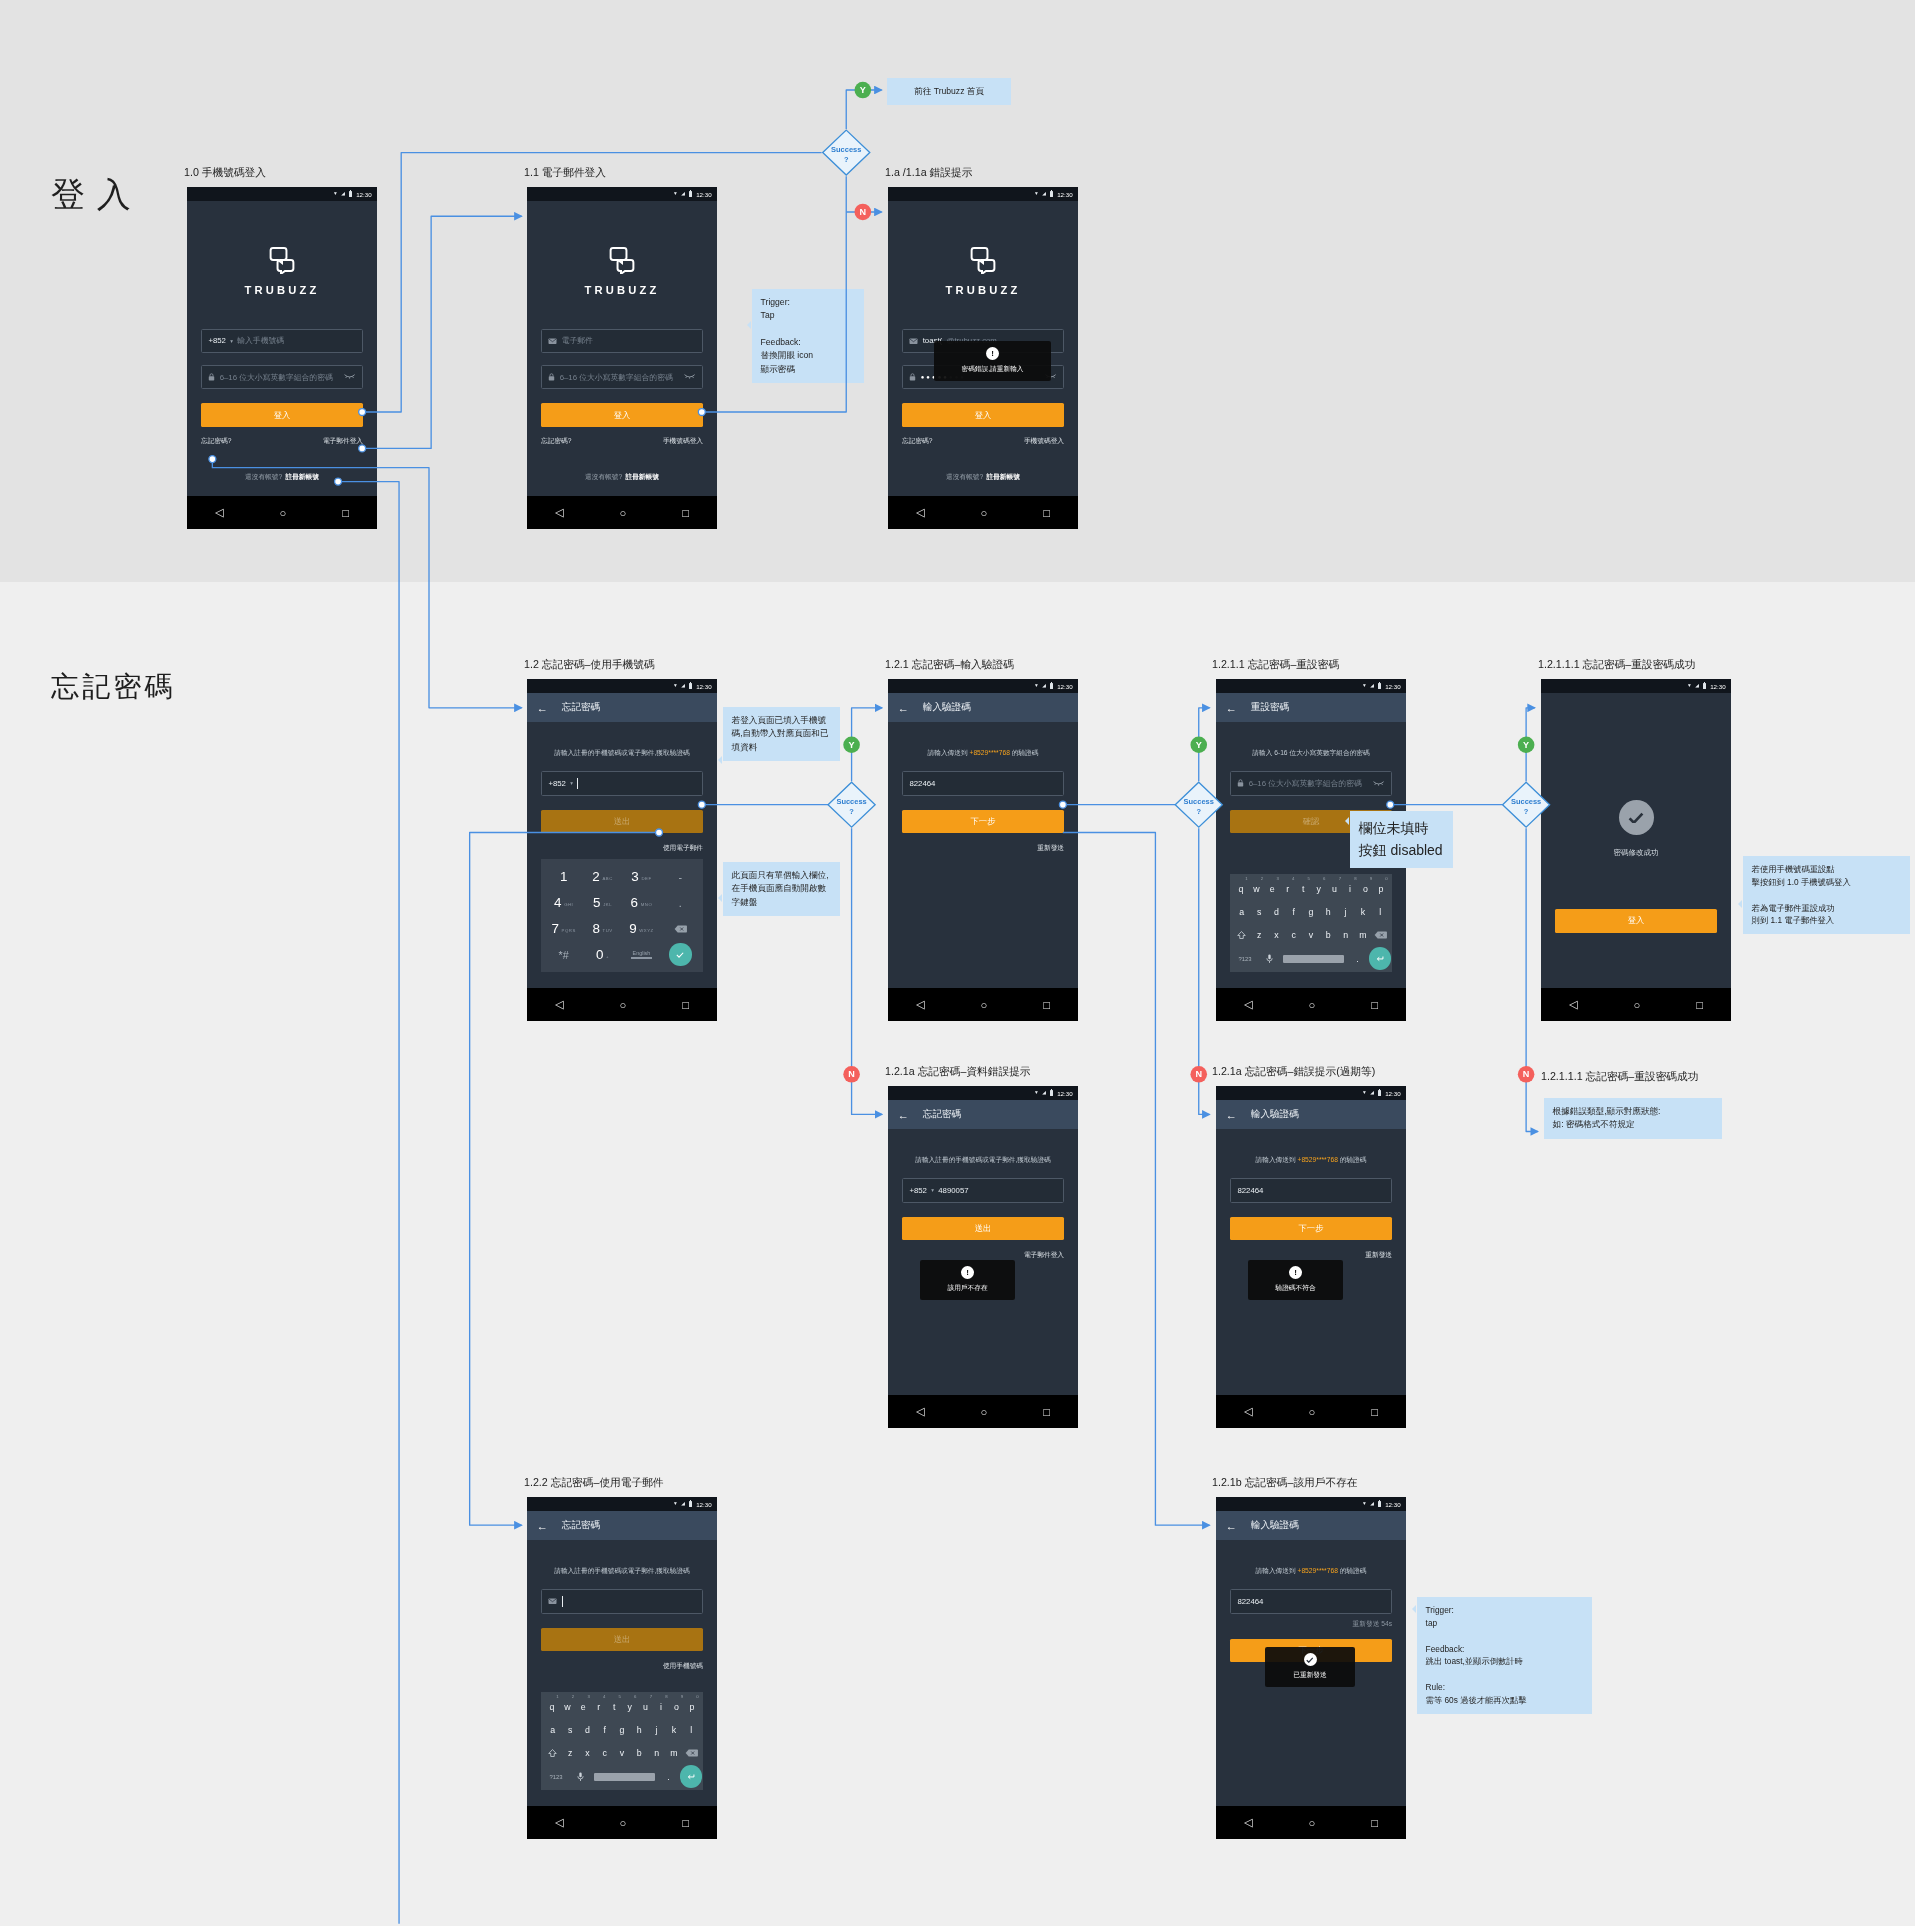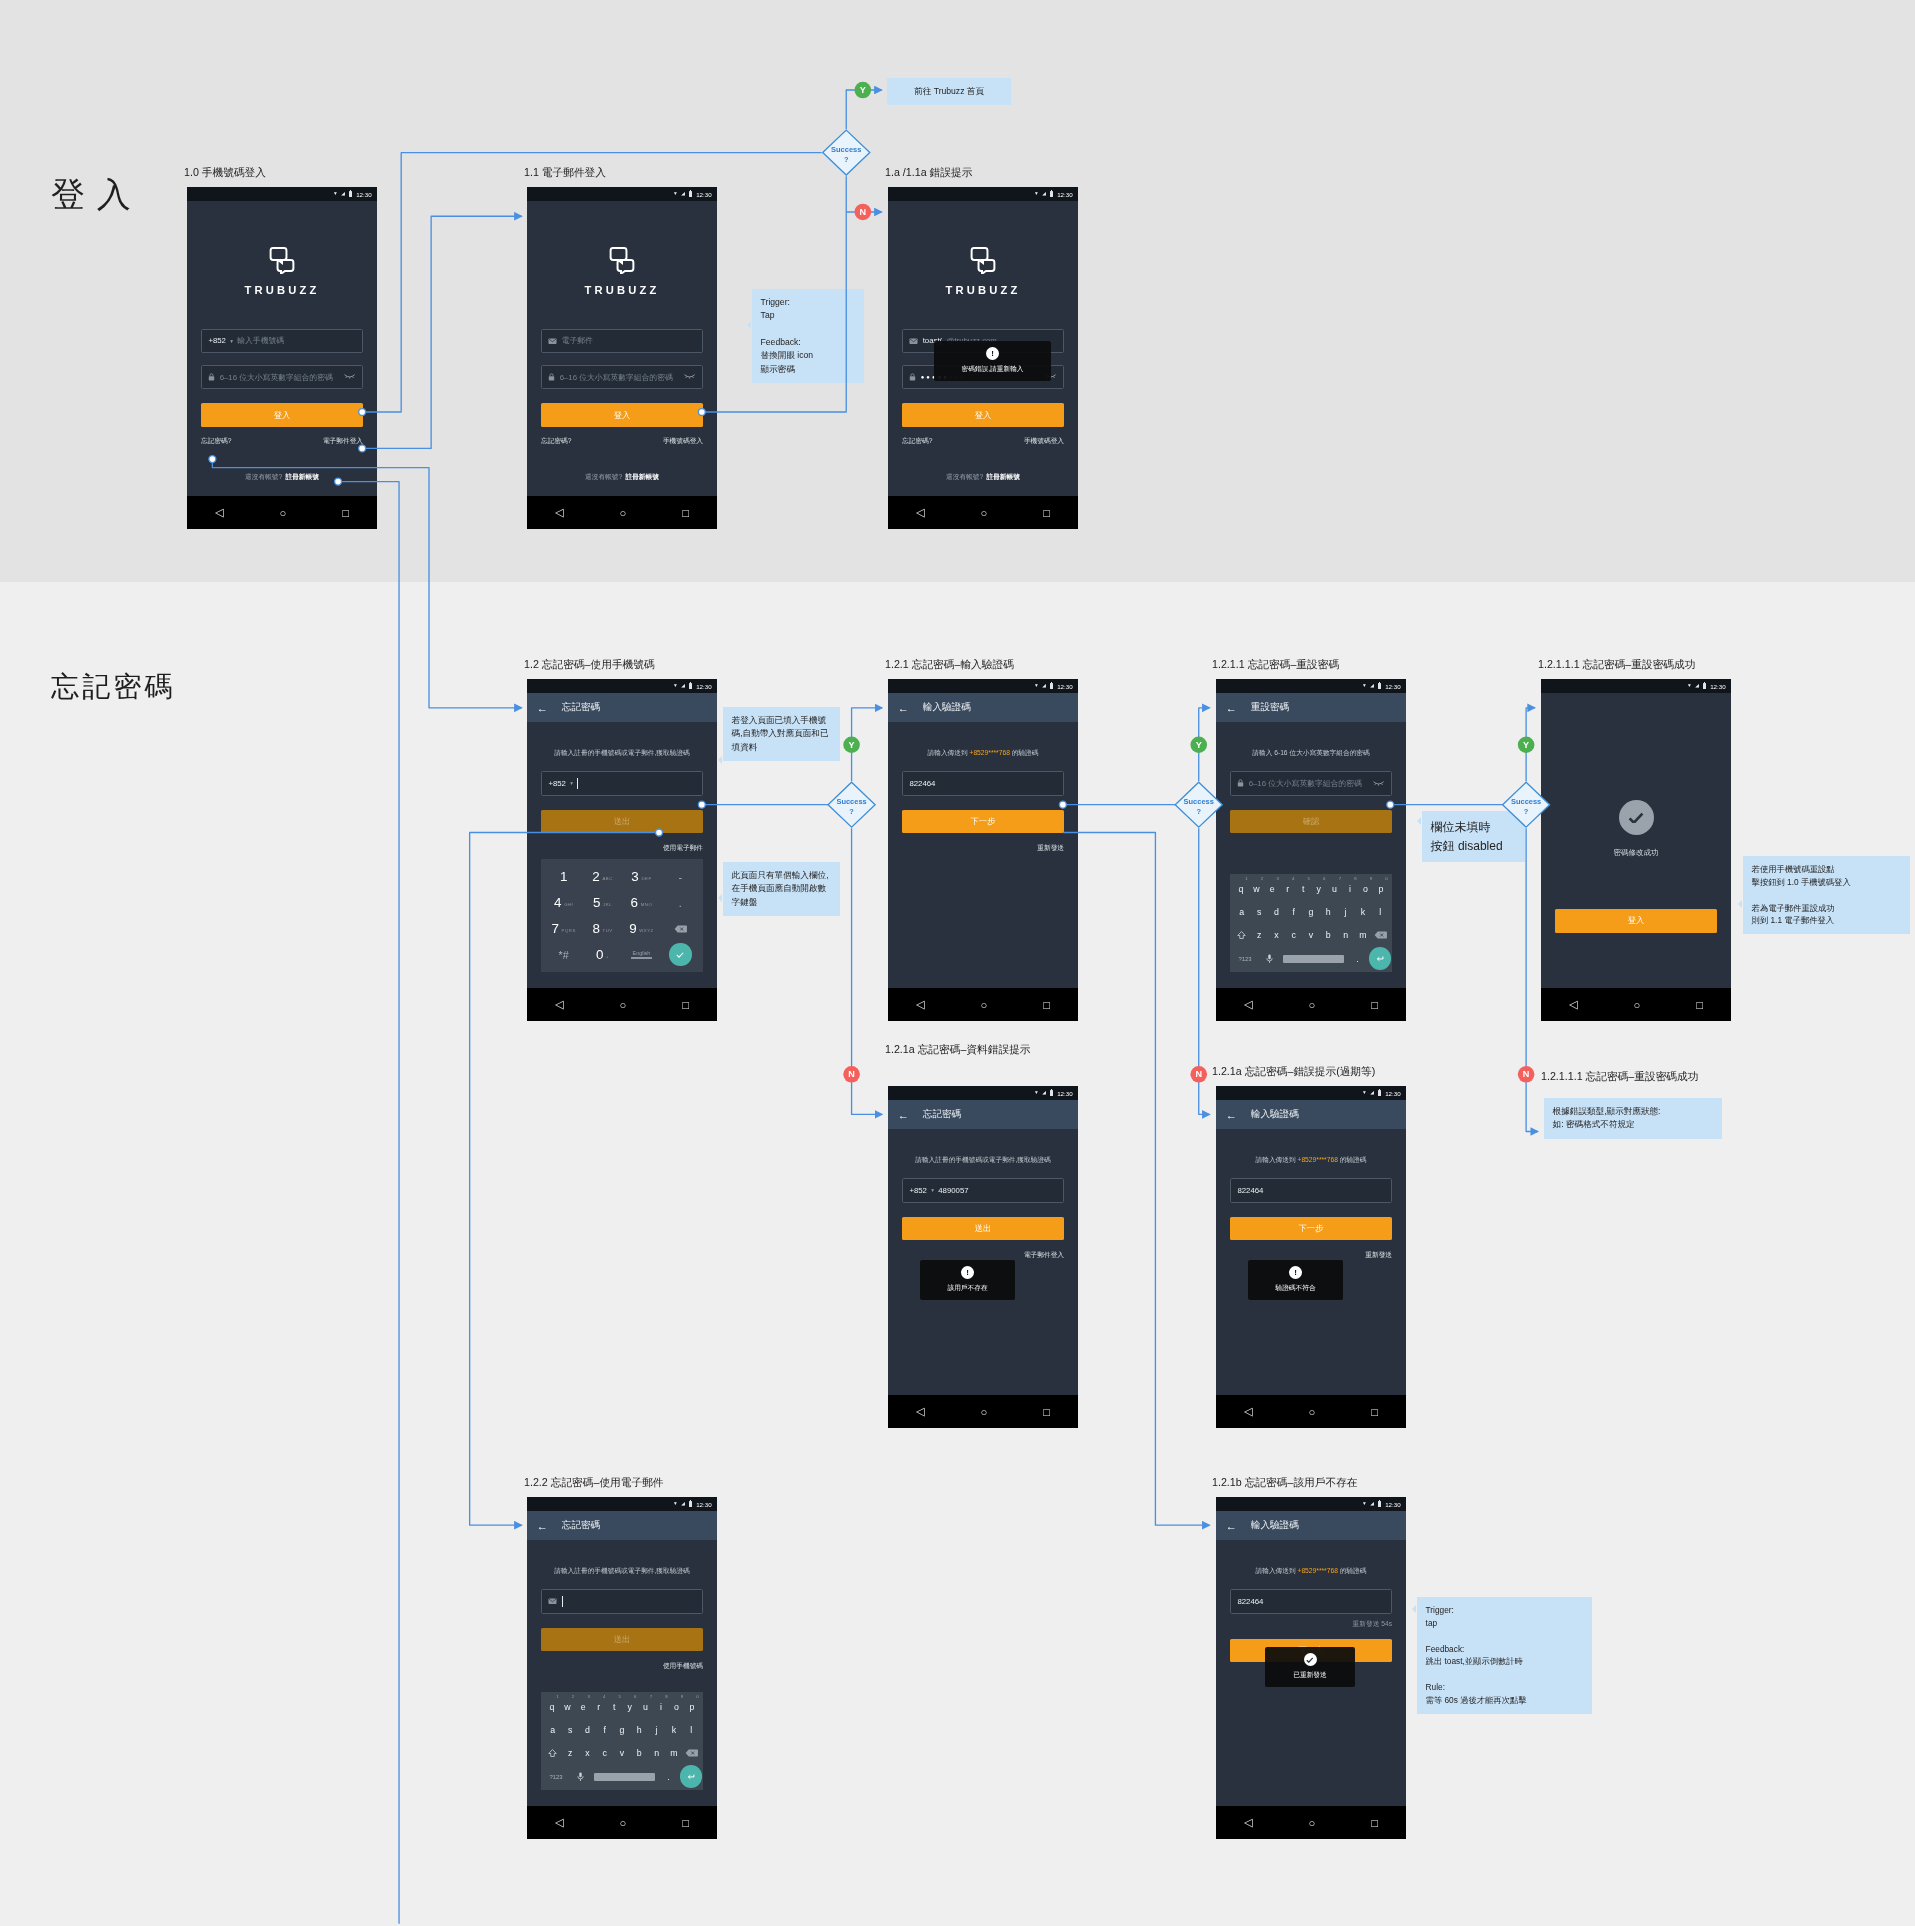--- a/index.html
+++ b/index.html
@@ -130,21 +130,21 @@
   <div class="section-label big" style="left:51px;top:172px">登入</div>
   <div class="section-label mid" style="left:51px;top:668px">忘記密碼</div>
 
   <div class="screen-title" style="left:184px;top:166px">1.0 手機號碼登入</div>
   <div class="screen-title" style="left:524px;top:166px">1.1 電子郵件登入</div>
   <div class="screen-title" style="left:885px;top:166px">1.a /1.1a 錯誤提示</div>
   <div class="screen-title" style="left:524px;top:658px">1.2 忘記密碼–使用手機號碼</div>
   <div class="screen-title" style="left:885px;top:658px">1.2.1 忘記密碼–輸入驗證碼</div>
   <div class="screen-title" style="left:1212px;top:658px">1.2.1.1 忘記密碼–重設密碼</div>
   <div class="screen-title" style="left:1538px;top:658px">1.2.1.1.1 忘記密碼–重設密碼成功</div>
-  <div class="screen-title" style="left:885px;top:1043px">1.2.1a 忘記密碼–資料錯誤提示</div>
+  <div class="screen-title" style="left:885px;top:1065px">1.2.1a 忘記密碼–資料錯誤提示</div>
   <div class="screen-title" style="left:1212px;top:1065px">1.2.1a 忘記密碼–錯誤提示(過期等)</div>
   <div class="screen-title" style="left:524px;top:1476px">1.2.2 忘記密碼–使用電子郵件</div>
   <div class="screen-title" style="left:1212px;top:1476px">1.2.1b 忘記密碼–該用戶不存在</div>
 
   <div class="phone" style="left:187px;top:187px">
     <div class="statusbar">
         <span class="si">▼</span>
         <span class="si">◢</span>
         <span class="batt"></span>
         <span class="time">12:30</span>
@@ -662,21 +662,21 @@
 
   <div class="note" style="left:887px;top:78px;width:107px;text-align:center">前往 Trubuzz 首頁</div>
   <div class="note tail-l" style="left:752px;top:289px;width:95px;--ty:32px">Trigger:
 Tap
 
 Feedback:
 替換開眼 icon
 顯示密碼</div>
   <div class="note tail-l" style="left:723px;top:707px;width:100px;--ty:49px">若登入頁面已填入手機號碼,自動帶入對應頁面和已填資料</div>
   <div class="note tail-l" style="left:723px;top:862px;width:100px;--ty:32px">此頁面只有單個輸入欄位,在手機頁面應自動開啟數字鍵盤</div>
-  <div class="note tail-l" style="left:1422px;top:811px;width:86px;font-size:12px;--ty:6.4px">欄位未填時
+  <div class="note tail-l" style="left:1350px;top:811px;width:86px;font-size:14px;--ty:6.4px">欄位未填時
 按鈕 disabled</div>
   <div class="note tail-l" style="left:1743px;top:856px;width:150px;font-size:8.3px;--ty:44px">若使用手機號碼重設點
 擊按鈕到 1.0 手機號碼登入
 
 若為電子郵件重設成功
 則到 1.1 電子郵件登入</div>
   <div class="note-title" style="left:1541px;top:1070px">1.2.1.1.1 忘記密碼–重設密碼成功</div>
   <div class="note" style="left:1544px;top:1098px;width:161px">根據錯誤類型,顯示對應狀態:
 如: 密碼格式不符規定</div>
   <div class="note tail-l" style="left:1417px;top:1597px;width:158px;font-size:8.3px;--ty:7.5px">Trigger:

